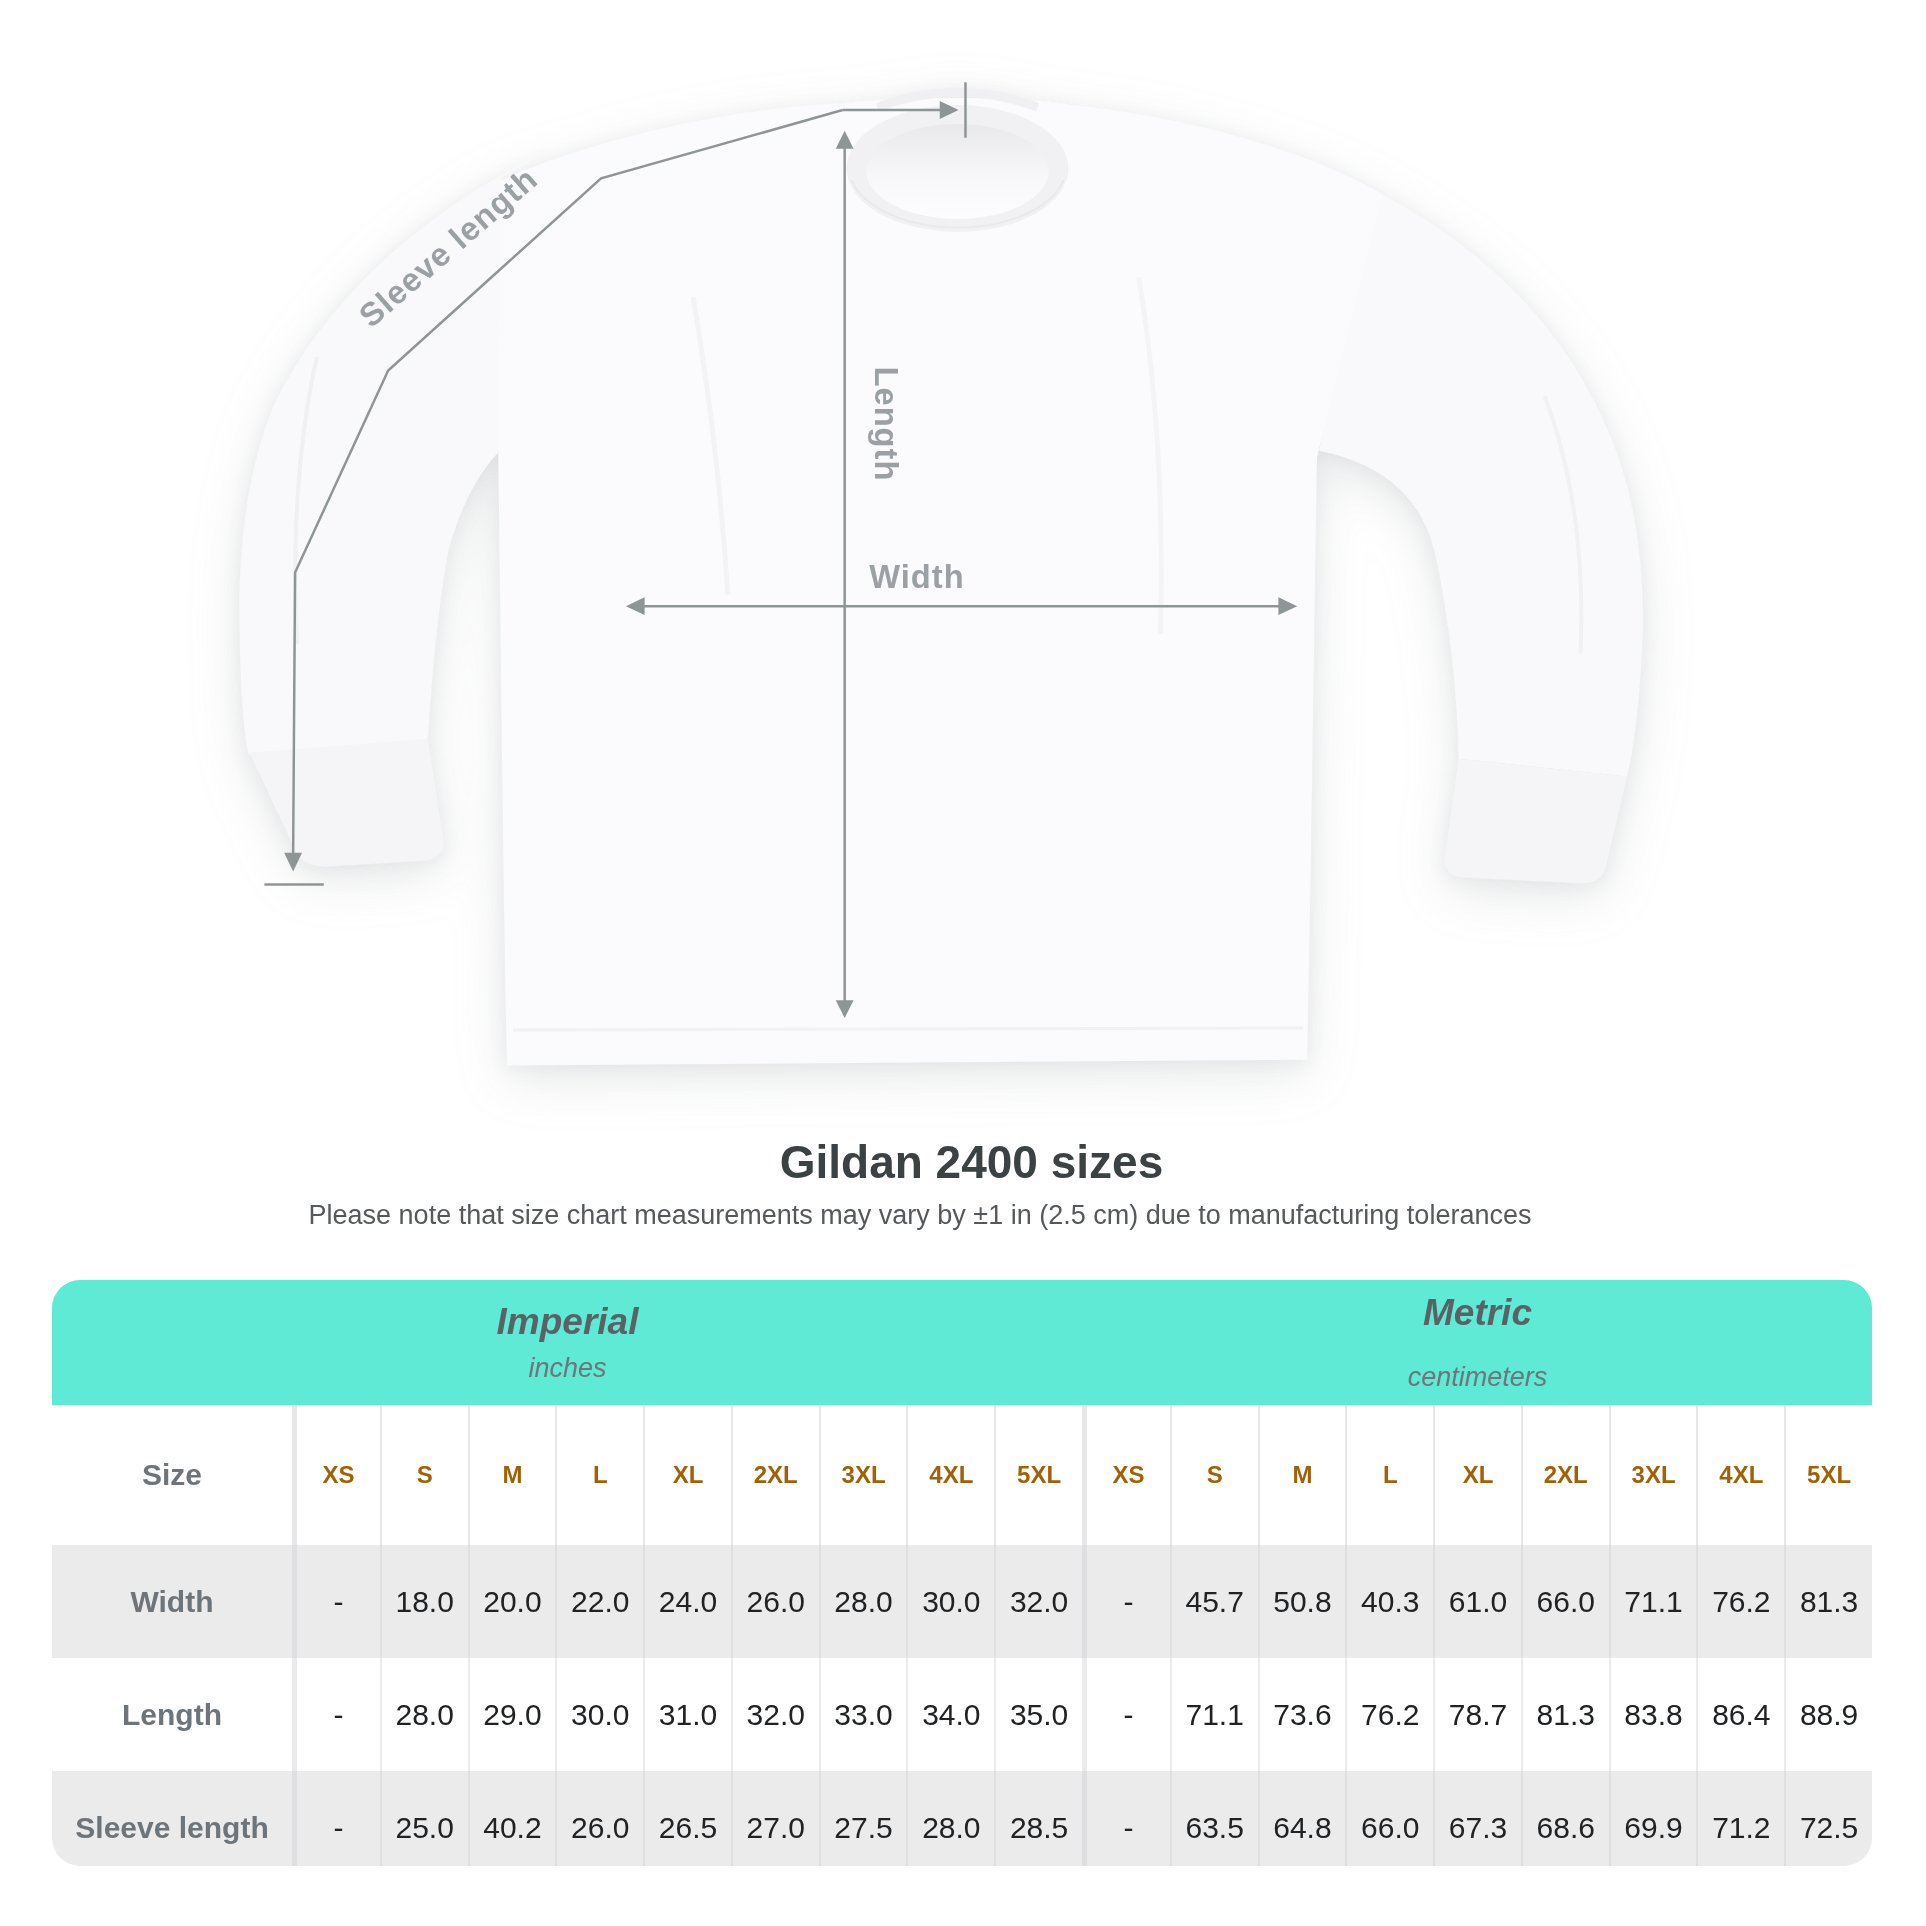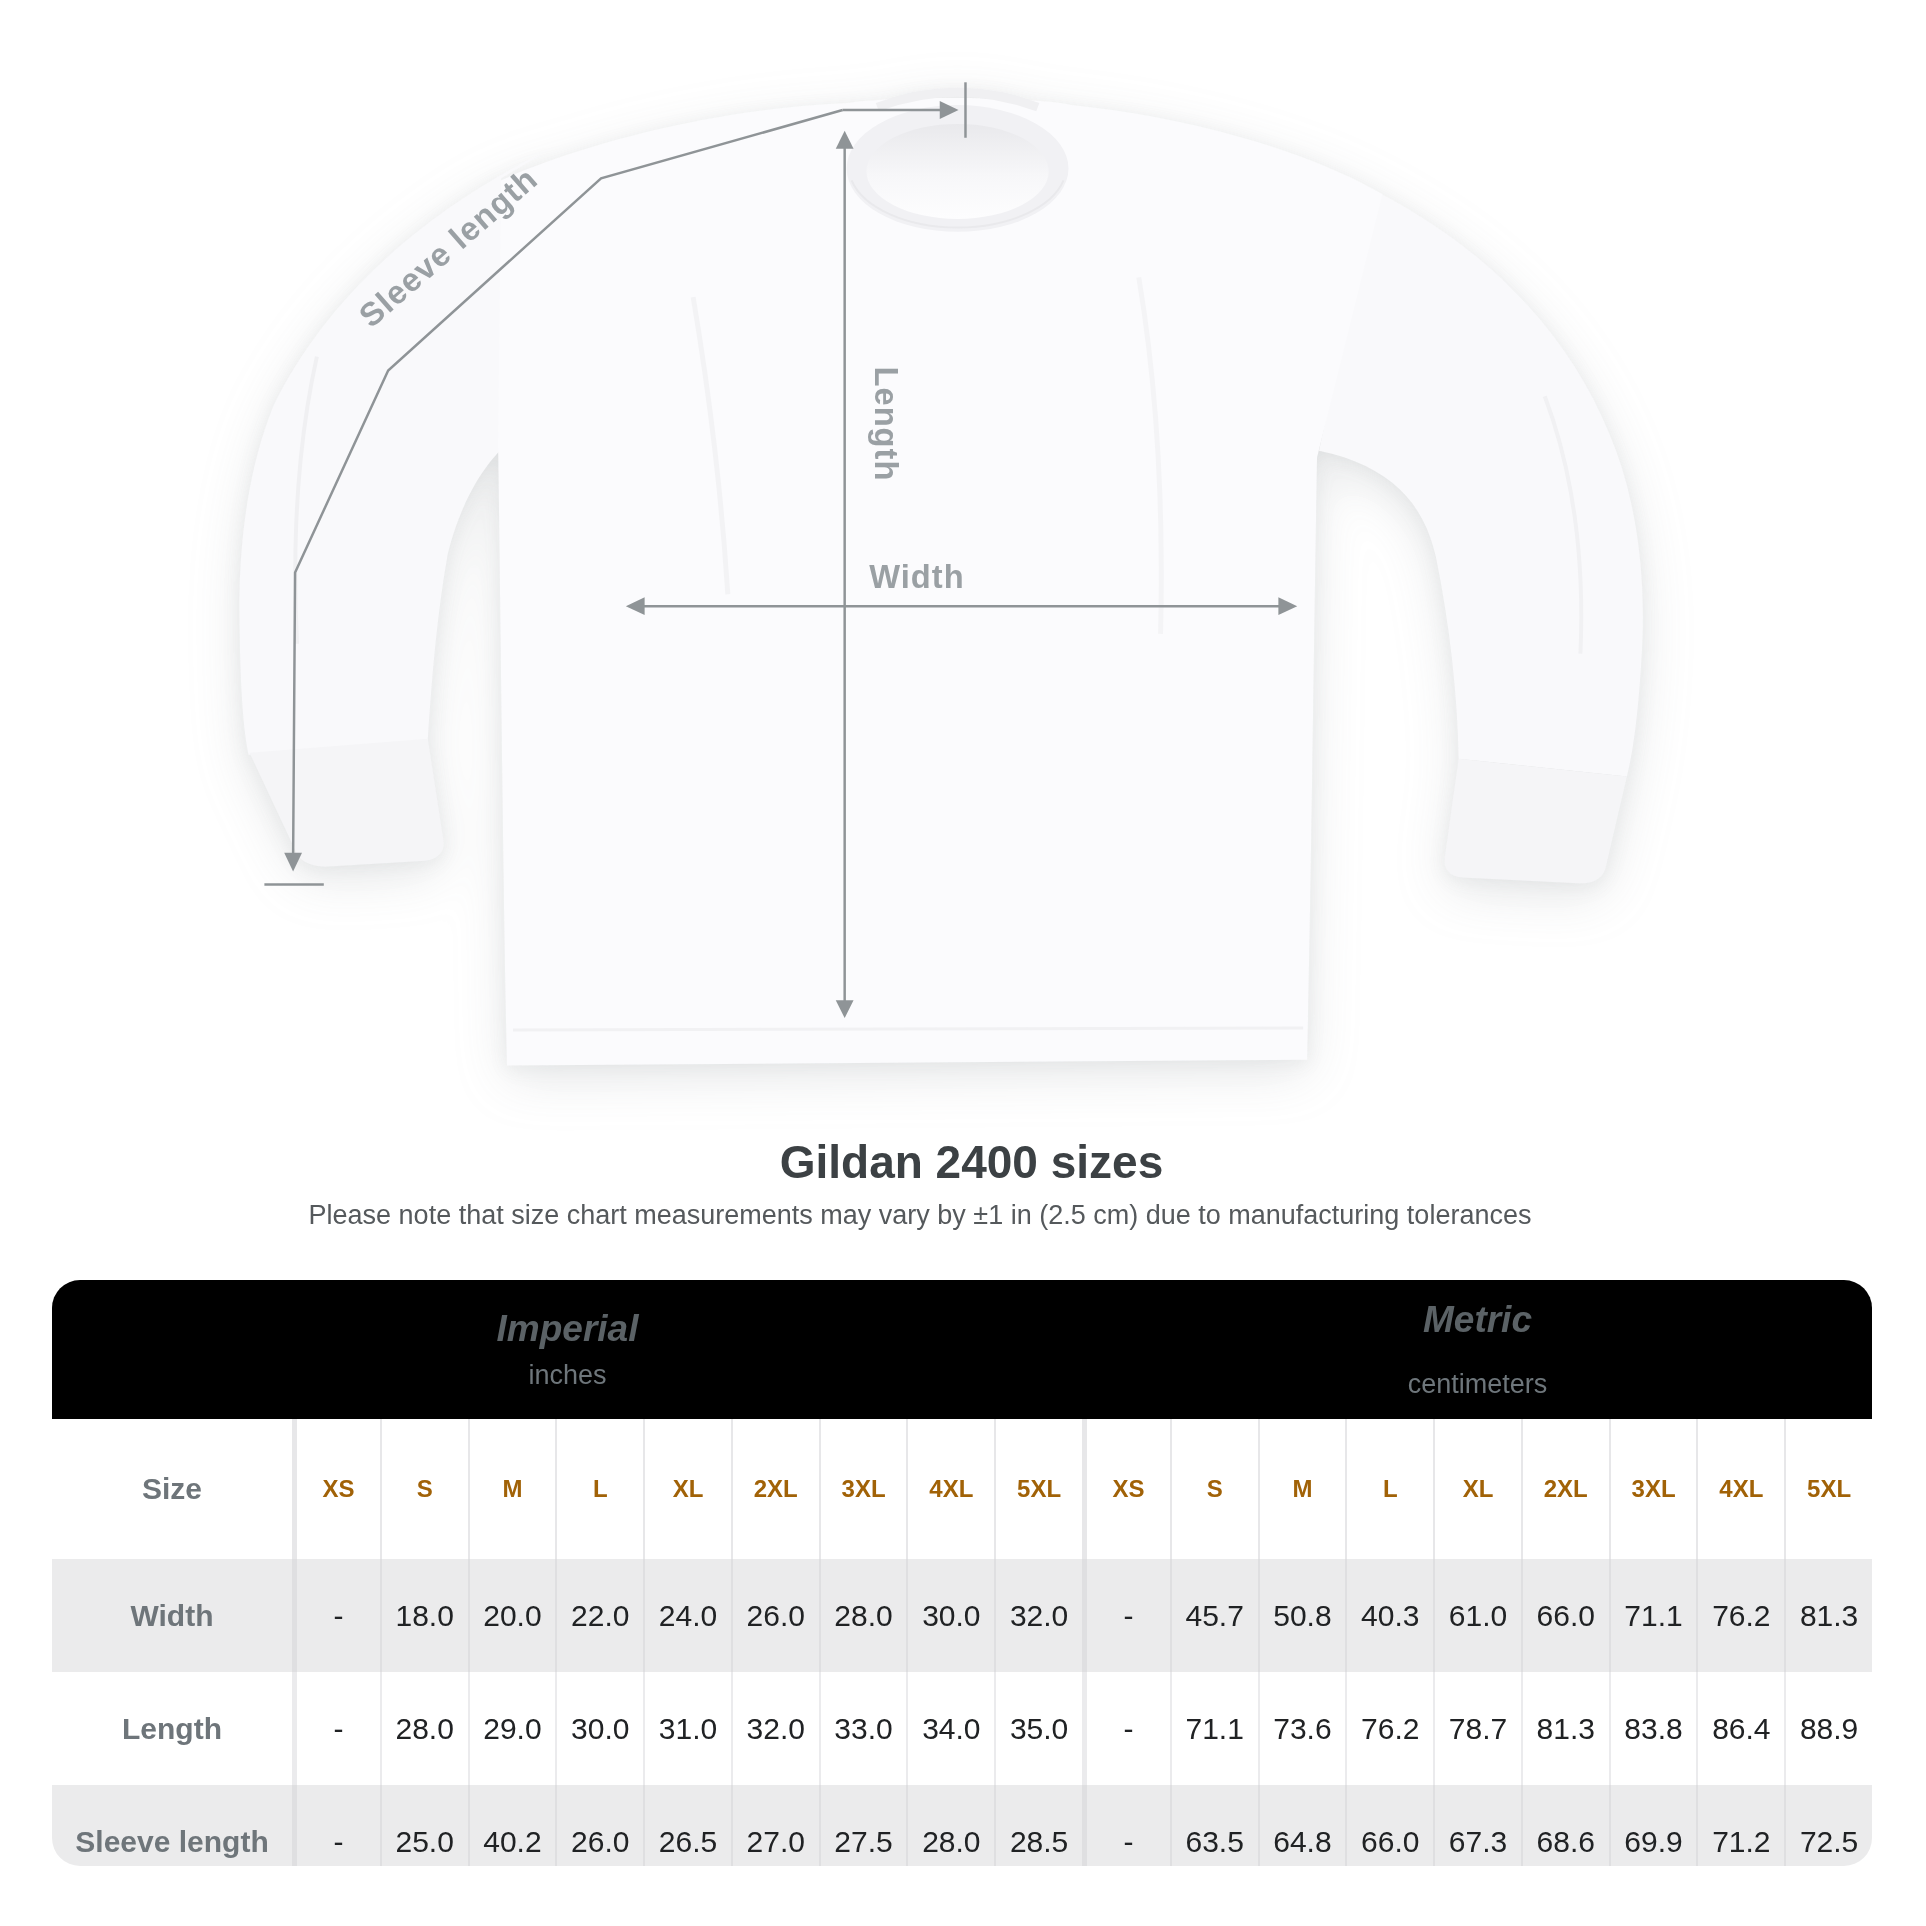--- a/index.html
+++ b/index.html
@@ -13,26 +13,26 @@
   .diag-label{fill:#9aa0a4;font-family:"Liberation Sans",sans-serif;font-weight:bold;
               font-size:33px;letter-spacing:1px;}
   
   .title{position:absolute;left:0;top:1135px;width:1927px;text-align:center;
          font-size:46px;font-weight:bold;color:#3c4144;margin-left:8px;}
   .subtitle{position:absolute;left:0;top:1200px;width:1840px;text-align:center;
             font-size:27px;color:#55595c;}
   
   .tbl{position:absolute;left:52px;top:1280px;width:1820px;height:586px;
        border-radius:28px;overflow:hidden;background:#ffffff;}
-  .band{height:139px;background:#000000;display:flex;}
+  .band{height:125px;background:#5eead4;display:flex;}
   .group{display:flex;flex-direction:column;align-items:center;justify-content:center;gap:10px;}
   .group.imperial{width:1031px;}
   .group.metric{width:789px;gap:28px;}
   .group-name{font-size:37px;font-weight:bold;font-style:italic;color:#5b6266;}
-  .group-unit{font-size:27px;color:#6e767b;}
+  .group-unit{font-size:27px;font-style:italic;color:#6e767b;}
   .row{display:grid;grid-template-columns:240px repeat(18,1fr);}
   .r-size{height:140px;background:#ffffff;--sep:#e7e7e9;}
   .r-data{height:113px;}
   .r-gray{background:#ebebec;--sep:#dfdfe1;}
   .r-white{background:#ffffff;--sep:#ebebed;}
   .cell{display:flex;align-items:center;justify-content:center;border-left:2px solid var(--sep);}
   .cell.lbl{border-left:none;font-size:30px;font-weight:bold;color:#6e757a;}
   .cell.maj{border-left-width:5px;}
   .cell.hd{font-size:24px;font-weight:bold;color:#a16207;}
   .cell.val{font-size:30px;color:#202224;}

